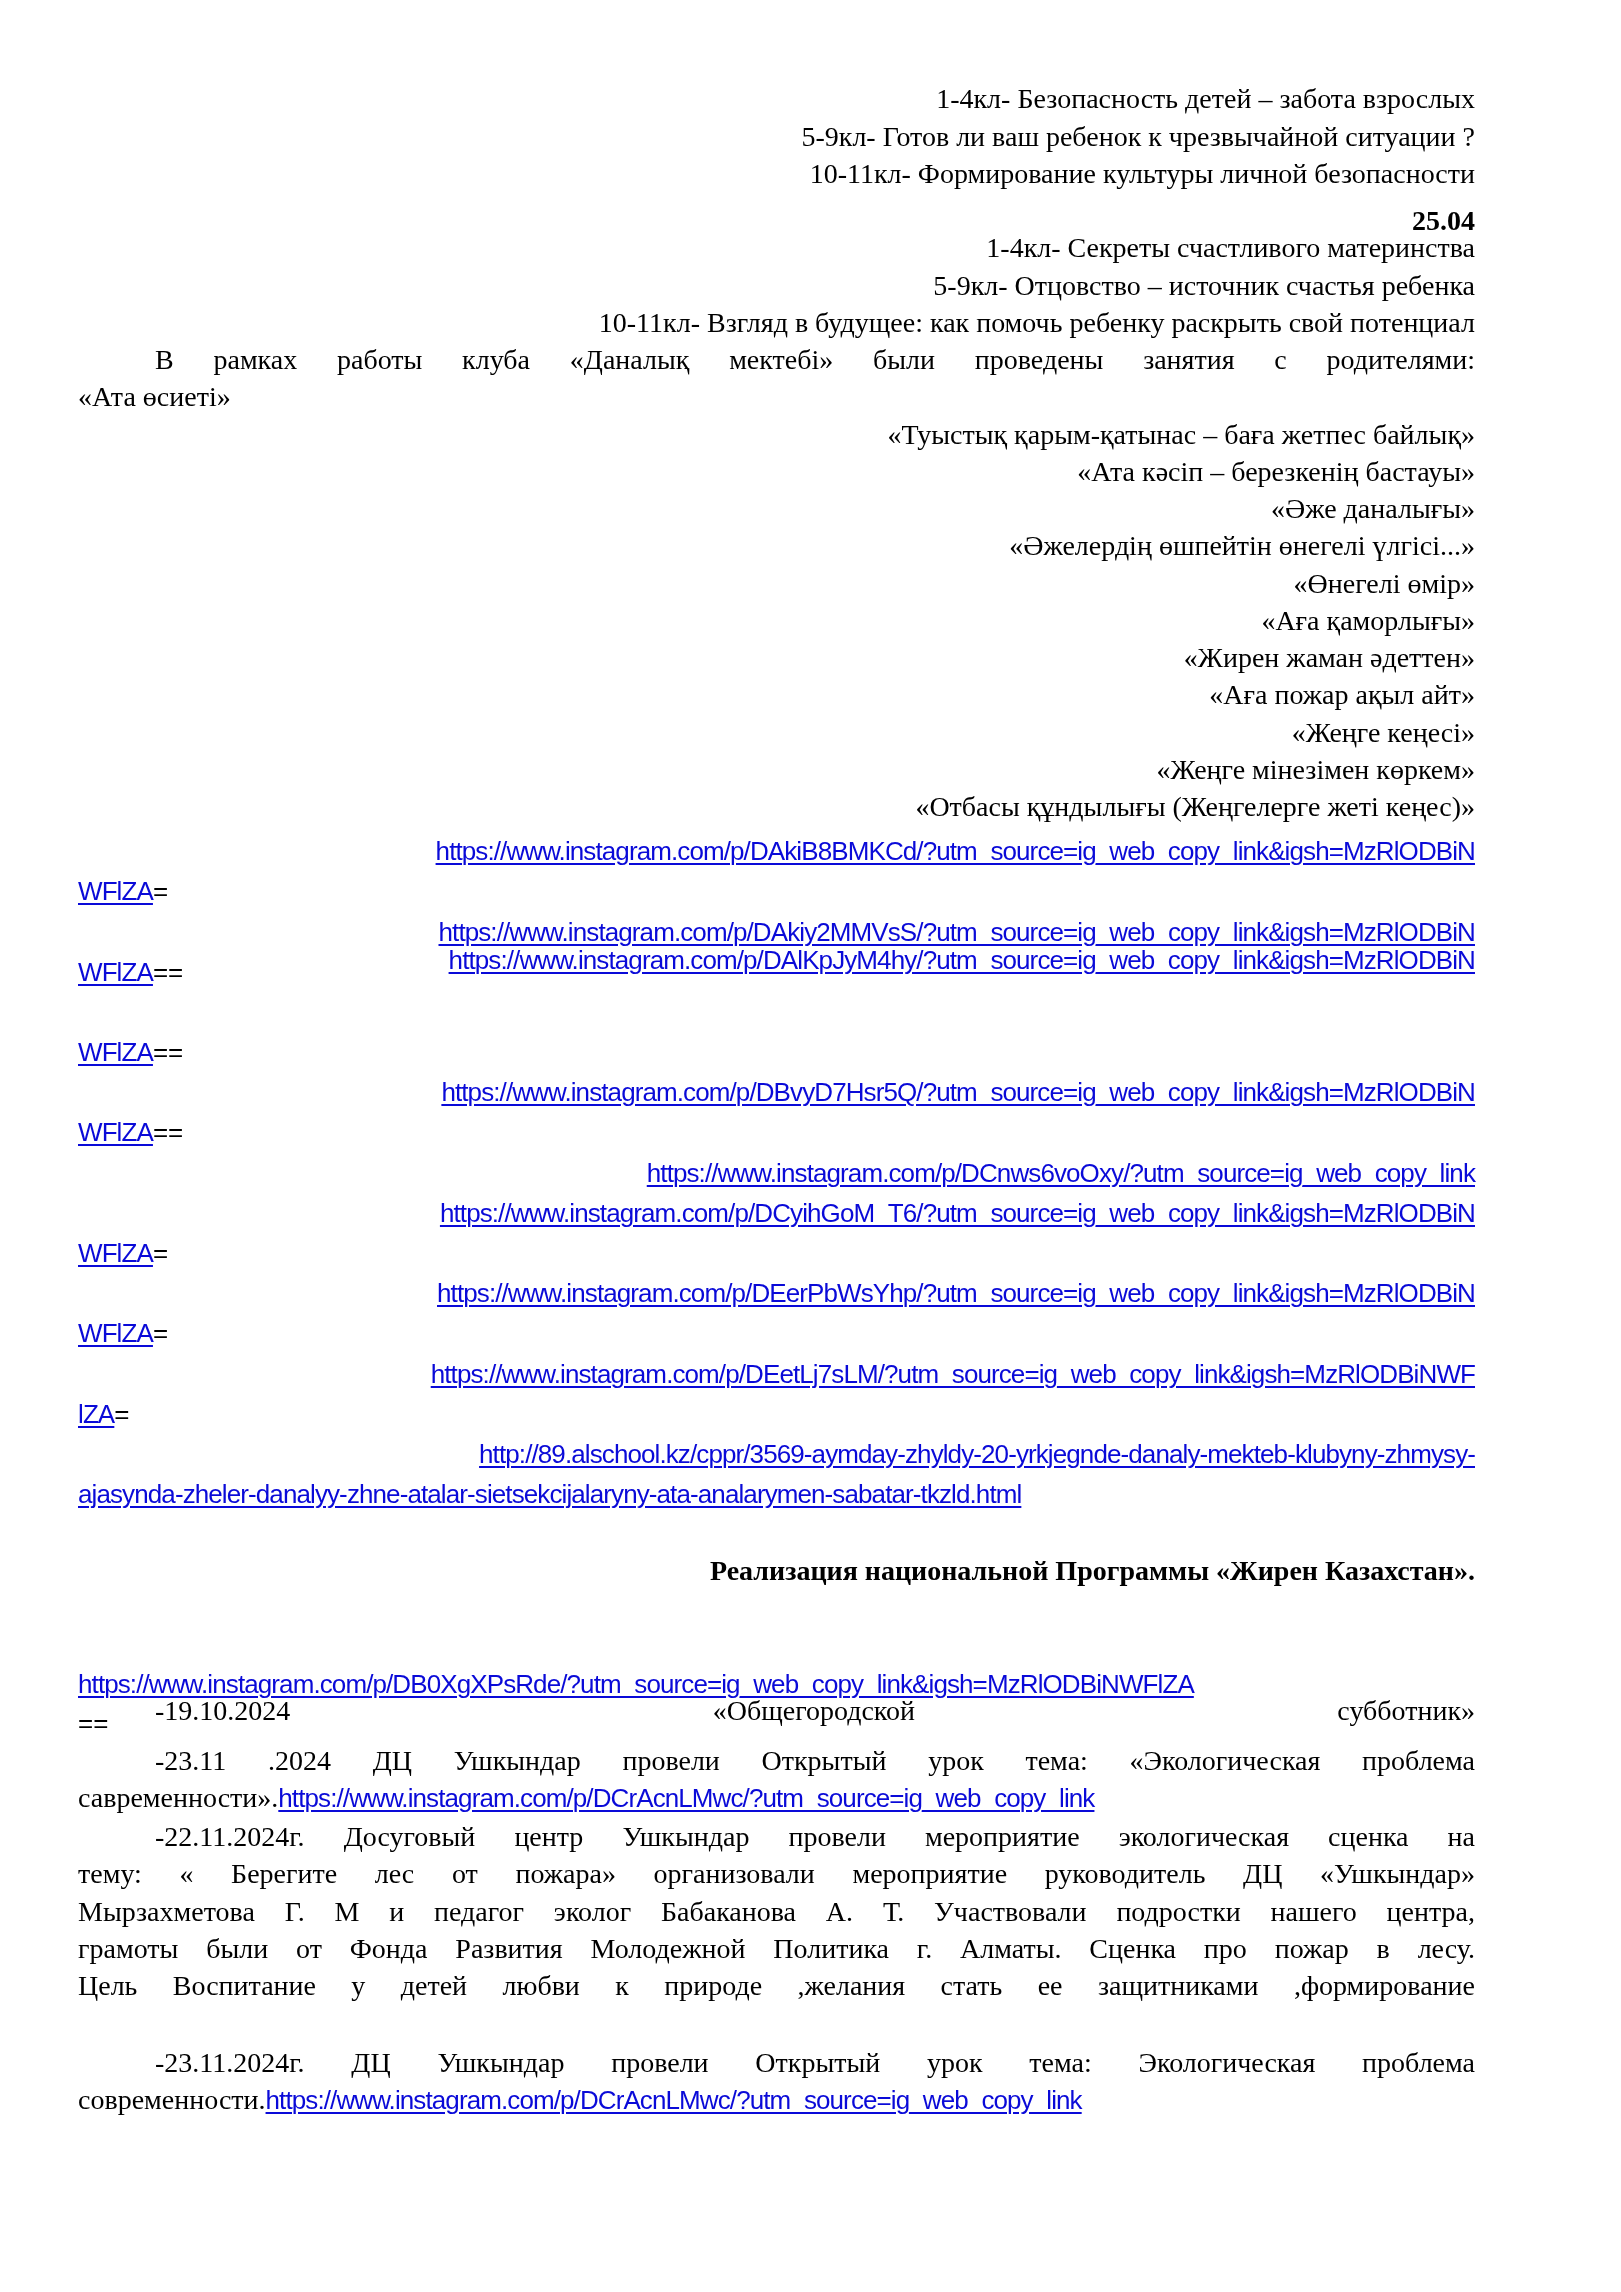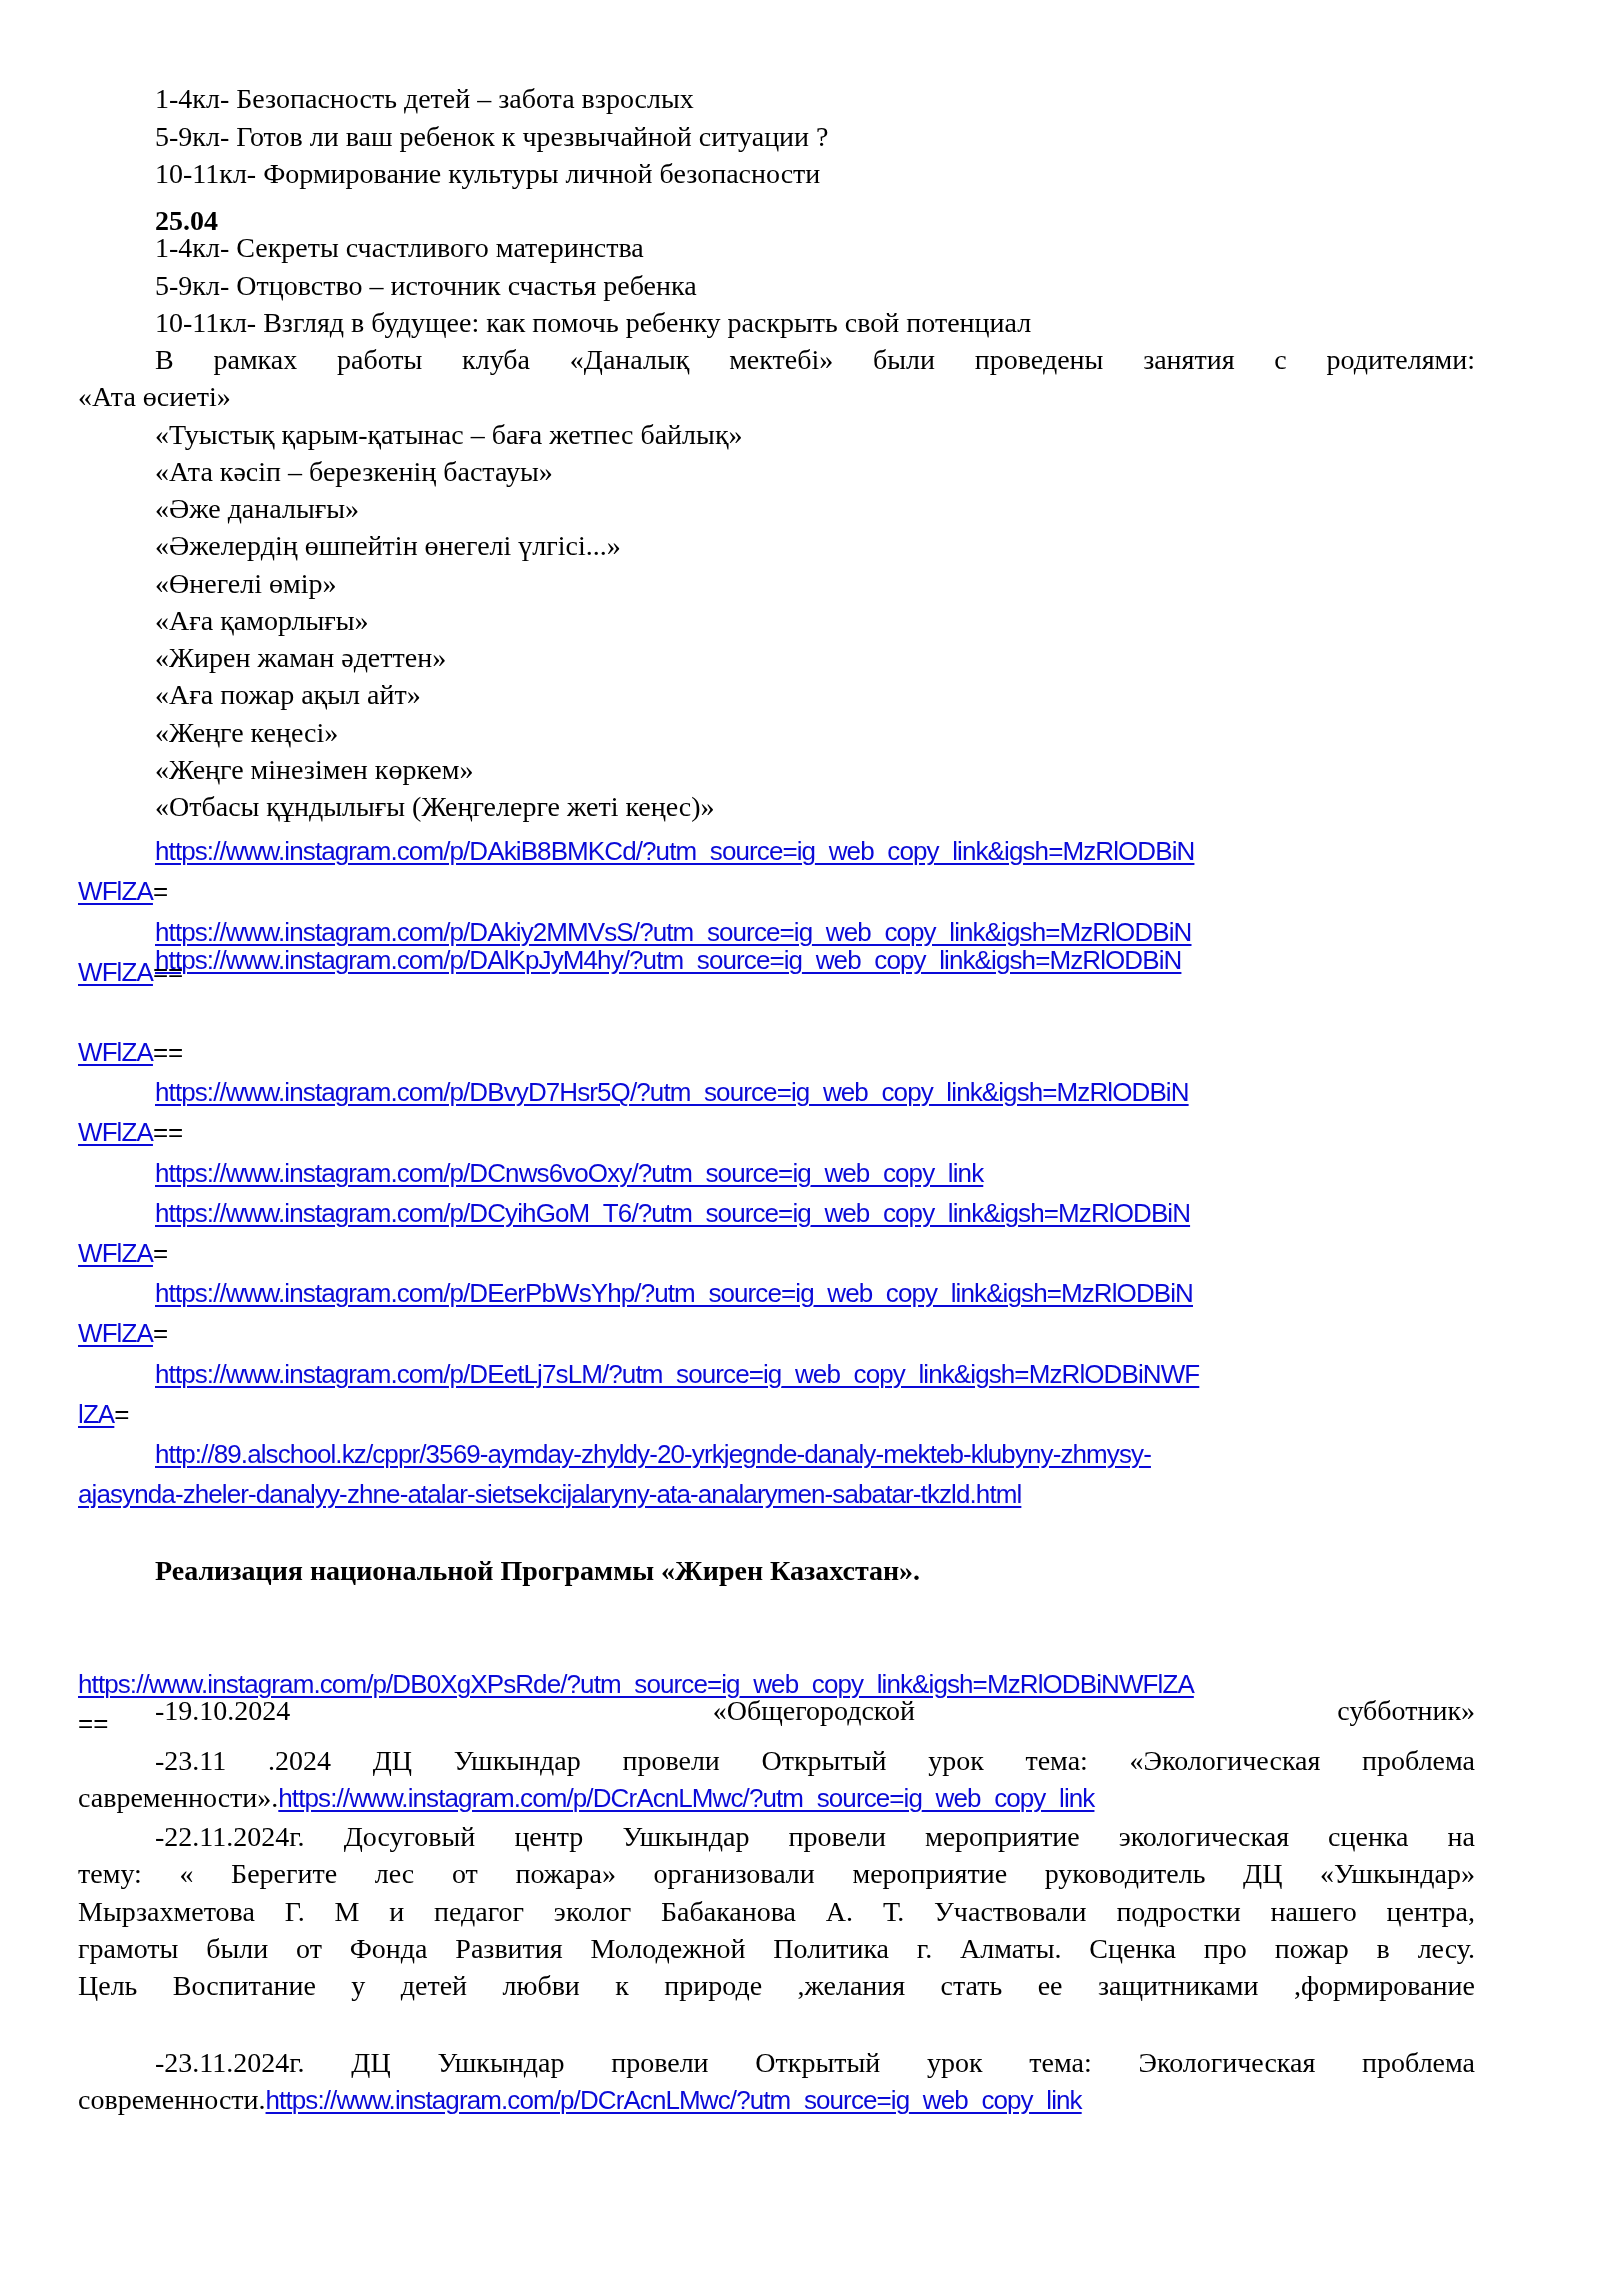--- a/index.html
+++ b/index.html
@@ -1,19 +1,19 @@
 <!DOCTYPE html>
 <html><head>
 <meta charset="utf-8">
 <style>
   html, body { margin:0; padding:0; background:#ffffff; }
   body { width:1621px; height:2293px; position:relative; overflow:hidden; }
   .page { position:absolute; left:0; top:0; width:1621px; height:2293px; background:#fff; }
   .ln { position:absolute; left:78px; width:1397px; font-family:"Liberation Serif", serif; font-size:28px; line-height:37px; color:#000; white-space:nowrap; }
-  .ind { left:155px; width:1320px; }
+  .ind { left:155px; width:1320px;text-align:right; }
   .bold { font-weight:bold; }
   .just { text-align:justify; text-align-last:justify; white-space:normal; }
   .lk { font-family:"Liberation Sans", sans-serif; font-size:26px; color:#0a0ad8; text-decoration:underline; text-decoration-thickness:2px; text-underline-offset:2.9px; letter-spacing:-0.9px;margin-top:27px; }
   .plain { color:#000; text-decoration:none; font-family:"Liberation Sans", sans-serif; font-size:26px; }
   a { color:inherit; }
 </style>
 </head>
 <body>
 
 <div class="page">

